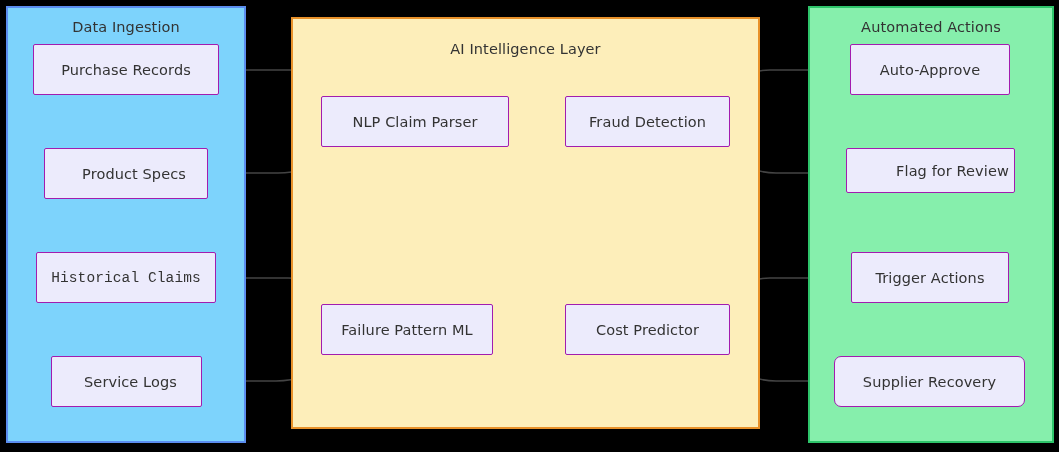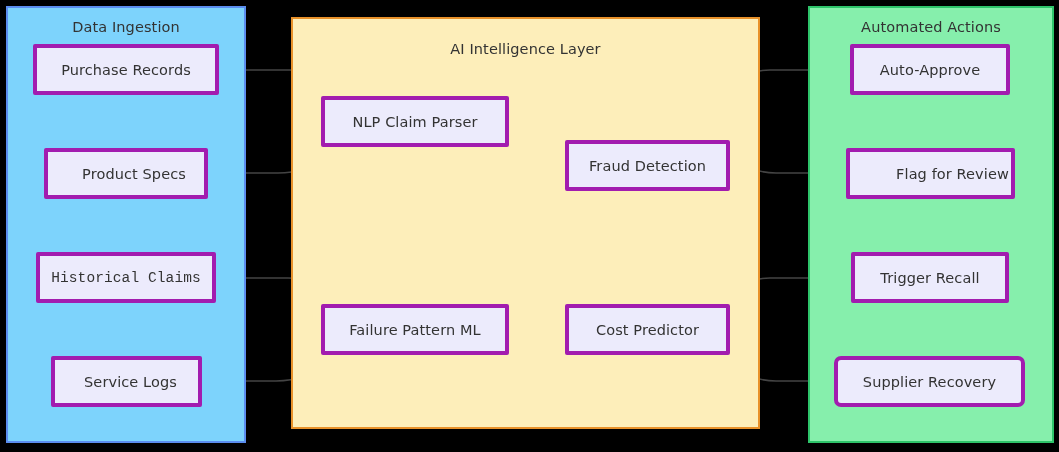--- a/index.html
+++ b/index.html
@@ -46,46 +46,46 @@
     left: 808px; top: 6px; width: 246px; height: 437px;
     background: #86efac;
     border-color: #2ec46a;
   }
   #panel-actions .panel-title { top: 11px; }
 
   .node {
     position: absolute;
     box-sizing: border-box;
     background: #ecebfc;
-    border: 4px solid #a21caf;
+    border: 1px solid #a21caf;
     border-radius: 2px;
     display: flex;
     align-items: center;
     justify-content: center;
     font-size: 14.5px;
     color: #333333;
     letter-spacing: 0.1px;
     text-align: center;
   }
 
   
   #node-purchase-records { left: 33px;  top: 44px;  width: 186px; height: 51px; }
   #node-product-specs    { left: 44px;  top: 148px; width: 164px; height: 51px; padding-left: 16px; }
   #node-historical-claims{ left: 36px;  top: 252px; width: 180px; height: 51px; font-family: Liberation Mono, monospace; }
   #node-service-logs     { left: 51px;  top: 356px; width: 151px; height: 51px; padding-left: 8px; }
 
   
   #node-nlp-claim-parser  { left: 321px; top: 96px;  width: 188px; height: 51px; }
-  #node-fraud-detection   { left: 565px; top: 96px;  width: 165px; height: 51px; margin-top: 44px; }
-  #node-failure-pattern-ml{ left: 321px; top: 304px; width: 188px; height: 51px; }
+  #node-fraud-detection   { left: 565px; top: 96px;  width: 165px; height: 51px; }
+  #node-failure-pattern-ml{ left: 321px; top: 304px; width: 172px; height: 51px; }
   #node-cost-predictor    { left: 565px; top: 304px; width: 165px; height: 51px; }
 
   
   #node-auto-approve      { left: 850px; top: 44px;  width: 160px; height: 51px; }
-  #node-flag-for-review   { left: 846px; top: 148px; width: 169px; height: 51px; padding-left: 44px; }
+  #node-flag-for-review   { left: 846px; top: 148px; width: 169px; height: 45px; padding-left: 44px; }
   #node-trigger-recall    { left: 851px; top: 252px; width: 158px; height: 51px; }
   #node-supplier-recovery { left: 834px; top: 356px; width: 191px; height: 51px; border-radius: 7px; }
 
   #edge-layer {
     position: absolute;
     left: 0; top: 0;
     width: 1059px;
     height: 452px;
     pointer-events: none;
   }
@@ -143,16 +143,16 @@
   <div class="node" id="node-nlp-claim-parser">NLP Claim Parser</div>
   <div class="node" id="node-fraud-detection">Fraud Detection</div>
   <div class="node" id="node-failure-pattern-ml">Failure Pattern ML</div>
   <div class="node" id="node-cost-predictor">Cost Predictor</div>
 
   <div class="panel" id="panel-actions">
     <div class="panel-title">Automated Actions</div>
   </div>
   <div class="node" id="node-auto-approve">Auto-Approve</div>
   <div class="node" id="node-flag-for-review">Flag for Review</div>
-  <div class="node" id="node-trigger-recall">Trigger Recall</div>
+  <div class="node" id="node-trigger-recall">Trigger Actions</div>
   <div class="node" id="node-supplier-recovery">Supplier Recovery</div>
 
 </div>
 
 </body></html>

